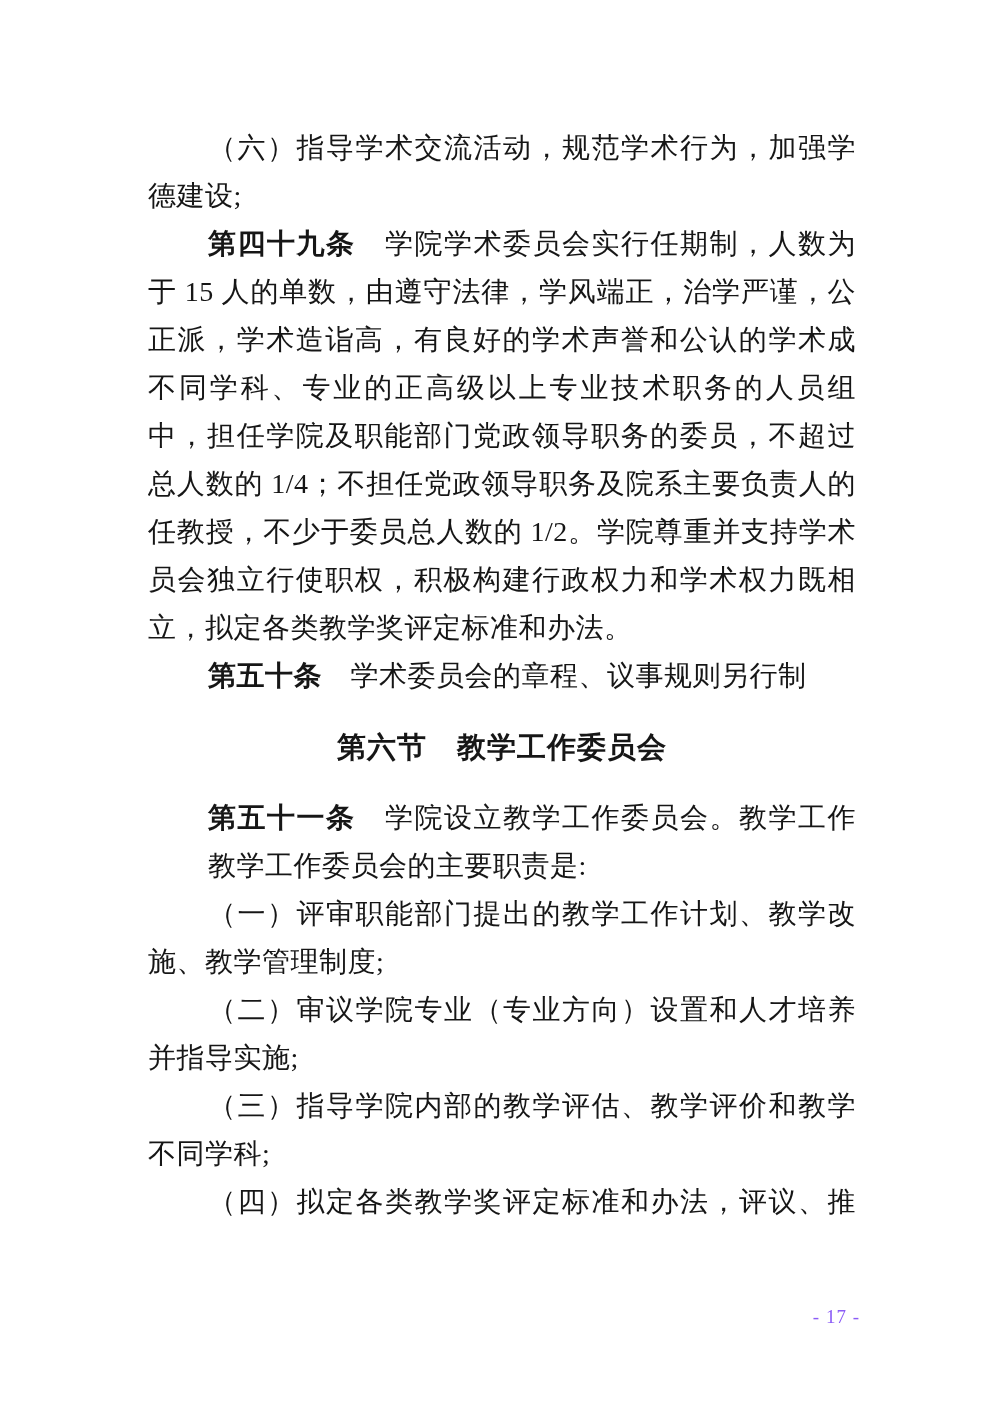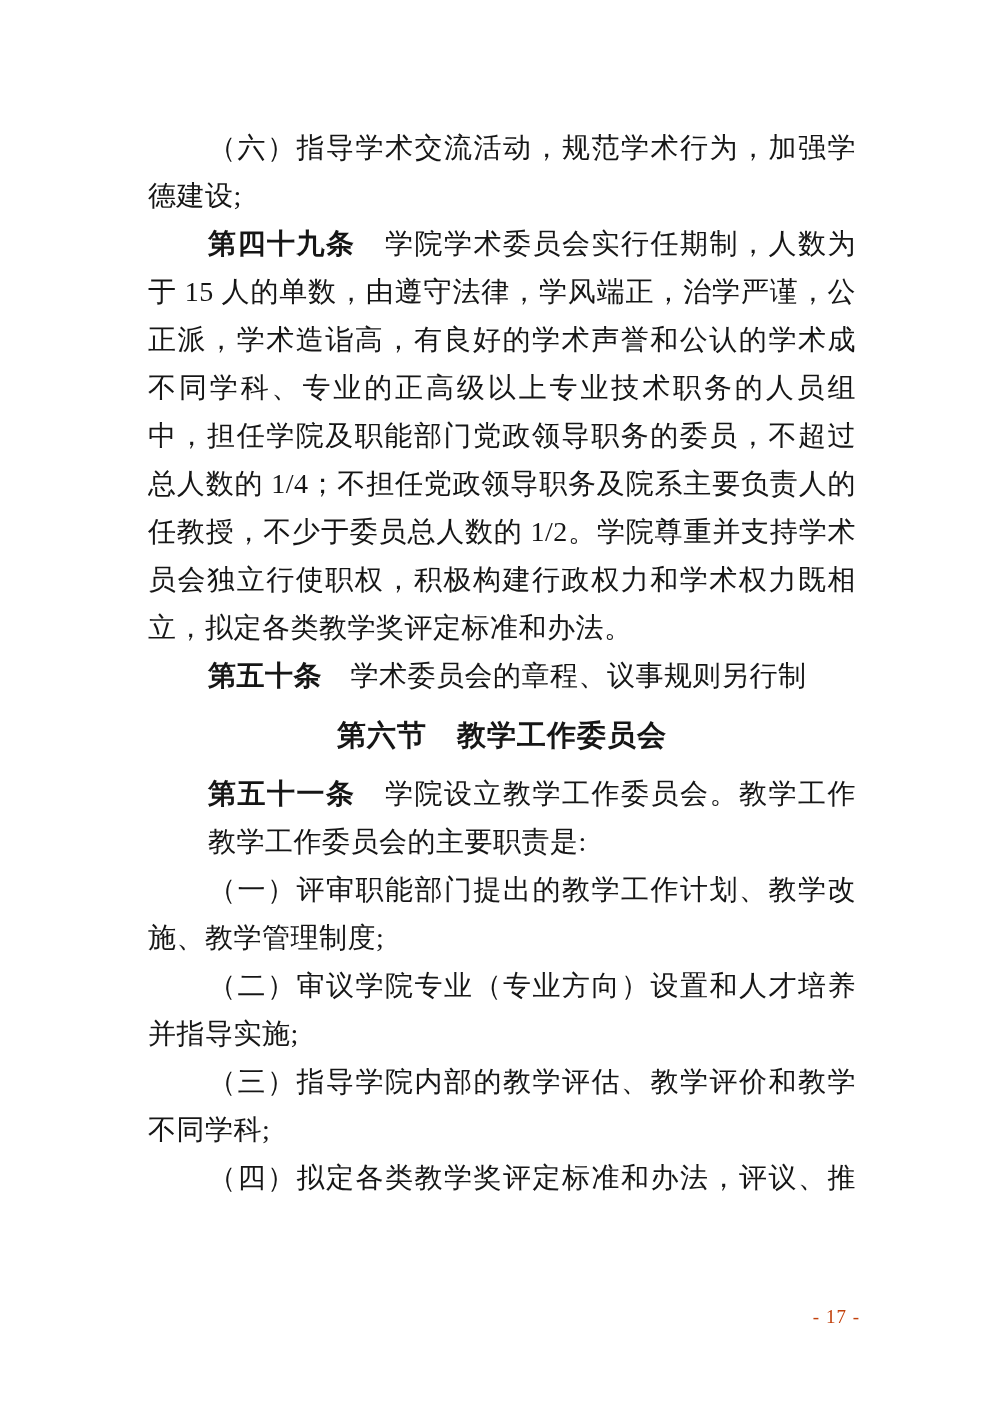--- a/index.html
+++ b/index.html
@@ -32,34 +32,34 @@
     text-align: left;
   }
   .line.indent { text-indent: 60px; }
   .line.fill {
     text-align: justify;
     text-align-last: justify;
   }
   .heading {
     height: 48px;
     line-height: 48px;
-    margin: 11px 0;
+    margin: 23px 0;
     font-size: 29px;
     font-weight: bold;
     text-align: center;
     letter-spacing: 1px;
   }
   .bold { font-weight: bold; }
   .page-num {
     position: absolute;
     top: 1306px;
     right: 140px;
     font-size: 19px;
     letter-spacing: 1px;
-    color: #c2410c;
+    color: #8b5cf6;
     font-family: "Liberation Serif", "DejaVu Serif", serif;
   }
 </style>
 </head>
 <body>
 
 <div class="page">
   <div class="text-block">
       <div class="line indent fill"><span>（六）指导学术交流活动，规范学术行为，加强学术道</span></div>
       <div class="line"><span>德建设;</span></div>

